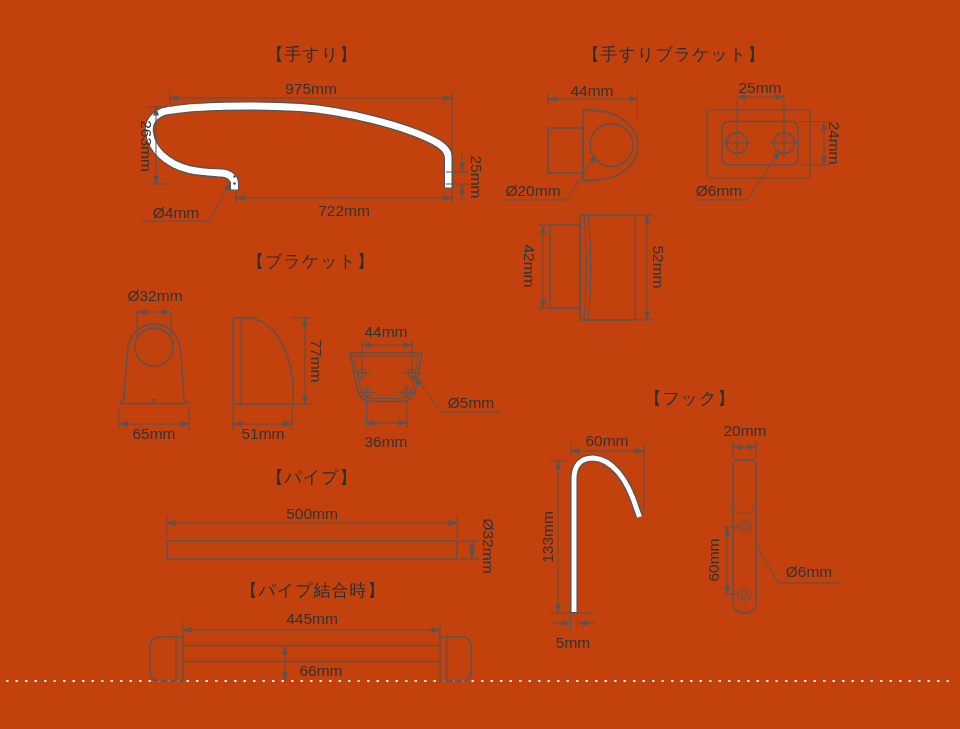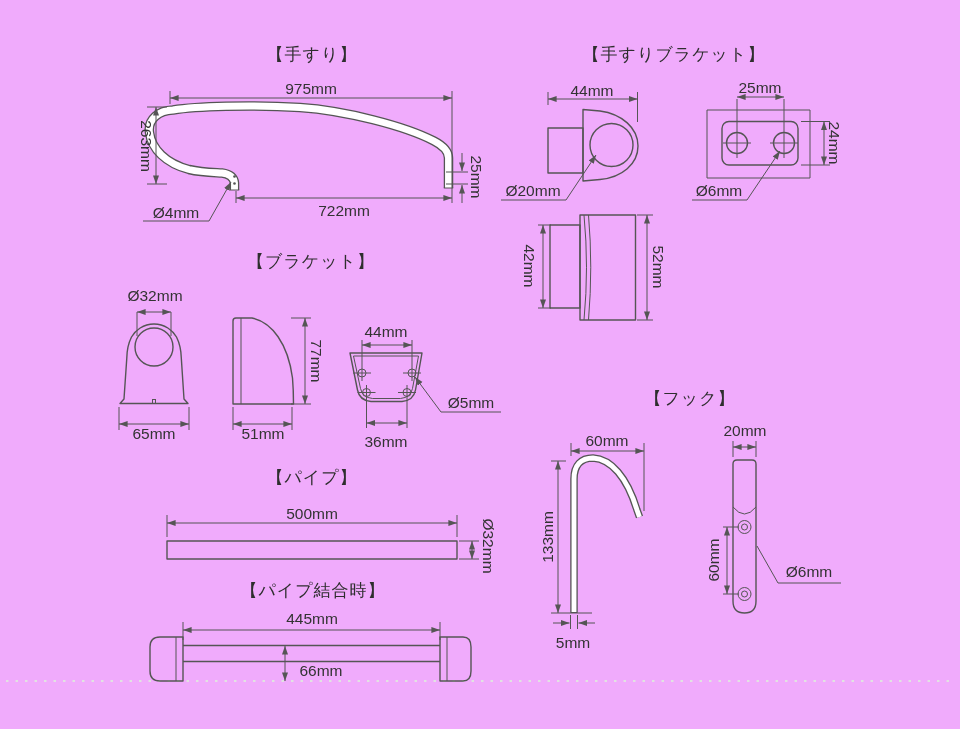--- a/index.html
+++ b/index.html
@@ -1,16 +1,16 @@
 <!DOCTYPE html>
 <html><head>
 <meta charset="utf-8">
 <style>
   html,body{margin:0;padding:0;background:#fff;width:960px;height:729px;overflow:hidden}
-  #stage{position:relative;width:960px;height:729px;background:#f0abfc;font-family:"Liberation Sans","DejaVu Sans",sans-serif}
+  #stage{position:relative;width:960px;height:729px;background:#c2410c;font-family:"Liberation Sans","DejaVu Sans",sans-serif}
   svg{position:absolute;left:0;top:0}
   svg text{font:15.5px "Liberation Sans","DejaVu Sans",sans-serif;fill:#333;text-anchor:middle;dominant-baseline:central}
   svg text.ttl{font-size:17px;letter-spacing:1px;fill:#2e2e2e}
   .ln{stroke:#555;stroke-width:1.4;fill:none;stroke-linejoin:round}
   .th{stroke:#555;stroke-width:1;fill:none}
   .to{stroke:#555;fill:none;stroke-linejoin:round;stroke-linecap:butt}
   .ti{stroke:#fff;fill:none;stroke-linejoin:round;stroke-linecap:butt}
   .faint{stroke:#e2e2e2;stroke-width:2.2;stroke-dasharray:2.5 7;fill:none}
   .dot{fill:#555;stroke:none}
 </style>

